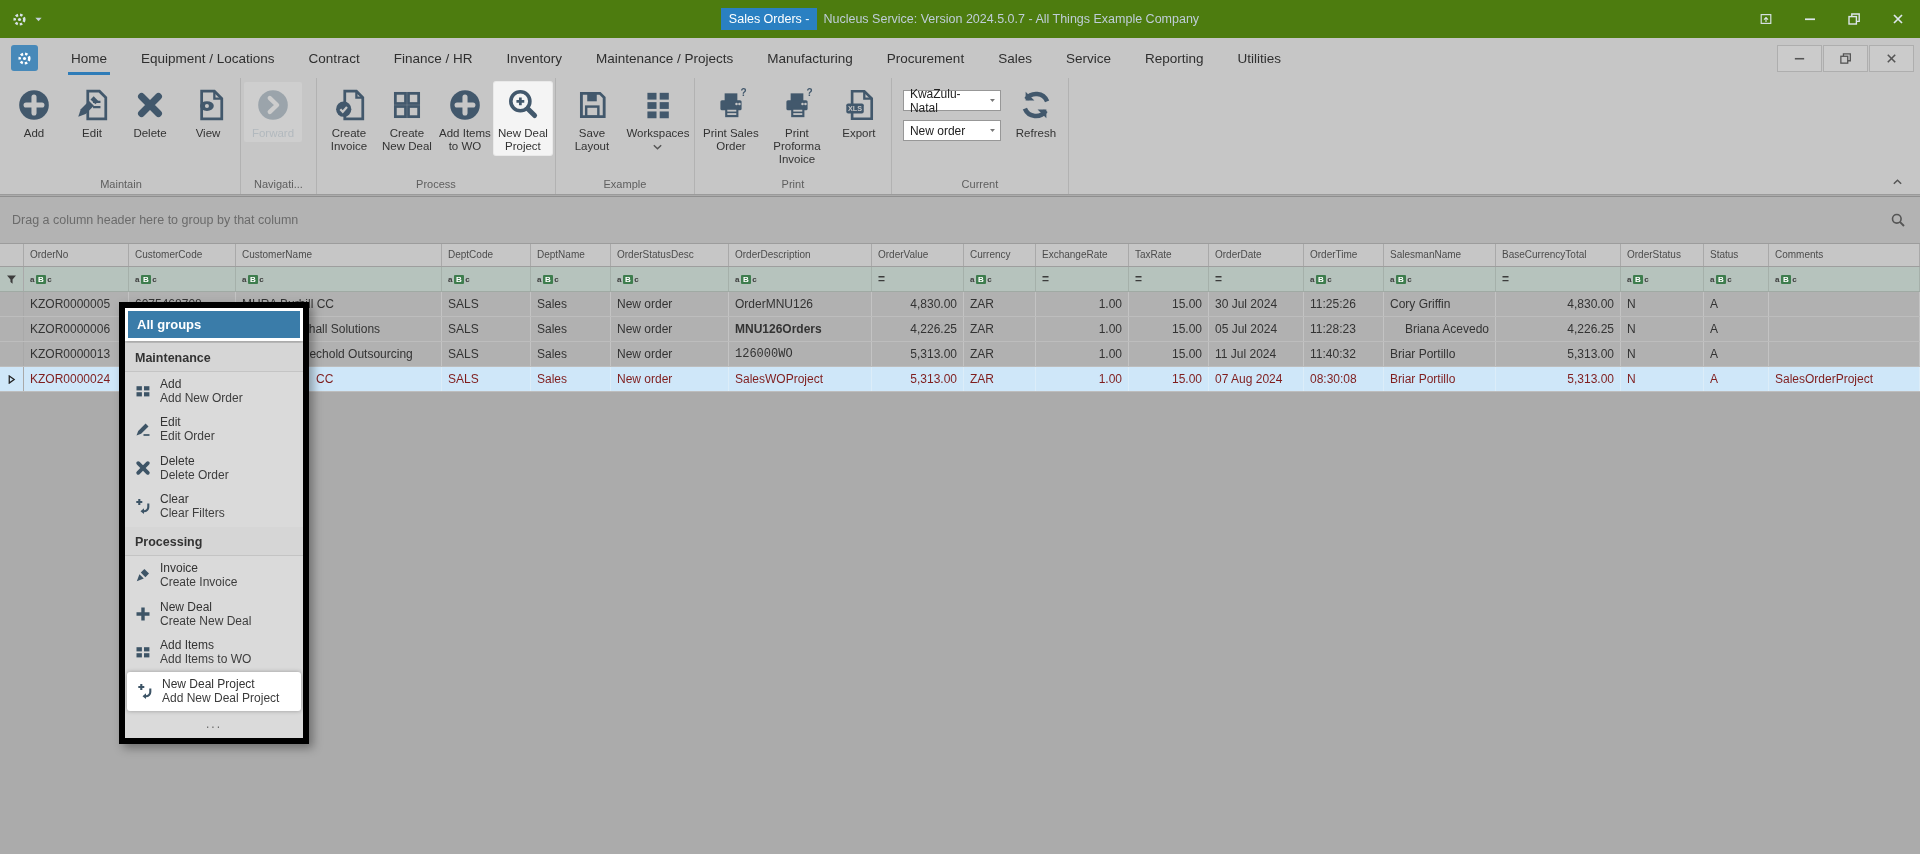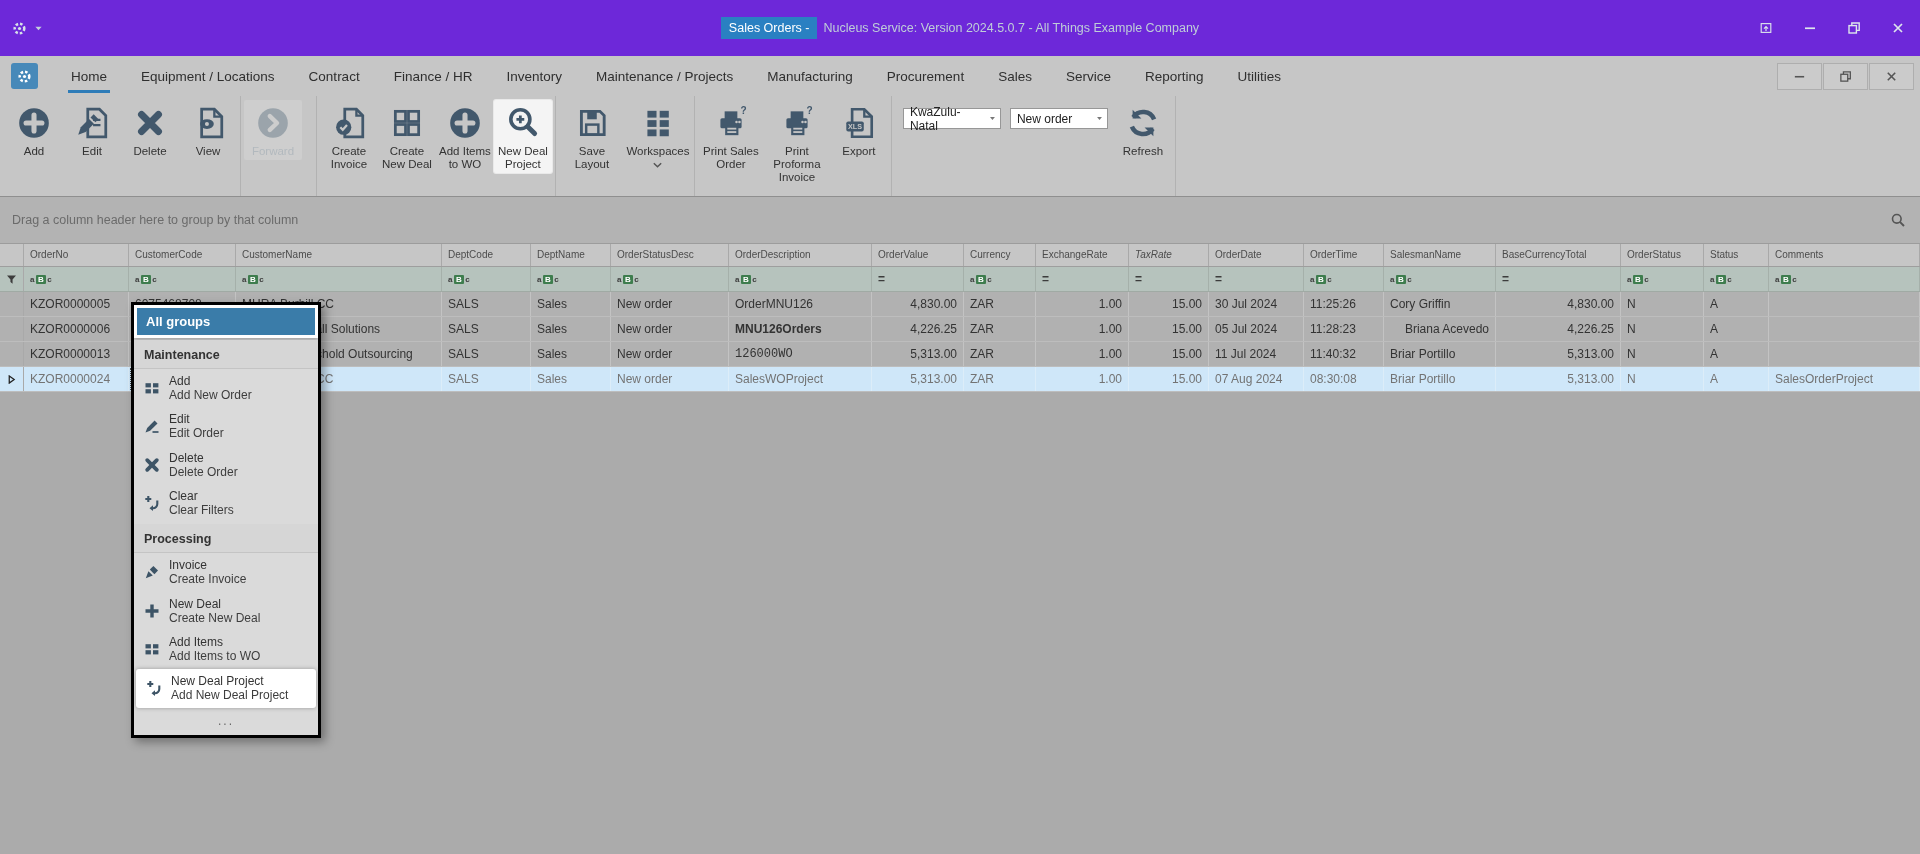--- a/index.html
+++ b/index.html
@@ -4,21 +4,21 @@
 <style>
   * { margin:0; padding:0; box-sizing:border-box; }
   html,body { width:1920px; height:854px; overflow:hidden; }
   body { font-family:"Liberation Sans", sans-serif; background:#ababab; }
   .app { position:relative; width:1920px; height:854px; }
 
   .ic { display:inline-flex; align-items:center; justify-content:center; }
   .ic svg { width:100%; height:100%; display:block; }
 
   
-  .titlebar { height:56px; background:#6d28d9; display:flex; align-items:center; color:#cfdae2; position:relative; }
+  .titlebar { height:38px; background:#4d7c0f; display:flex; align-items:center; color:#cfdae2; position:relative; }
   .tb-left { display:flex; align-items:center; gap:7px; padding-left:12px; width:220px; }
   .tbic { width:15px; height:15px; color:#d7e1e8; }
   .caret { width:9px; height:9px; color:#c3d0da; }
   .tb-title { position:absolute; left:0; right:0; display:flex; justify-content:center; align-items:center; font-size:12.5px; pointer-events:none; }
   .tb-hl { background:#2a80c2; color:#ffffff; padding:4px 8px; }
   .tb-rest { color:#bfcdd8; padding-left:6px; }
   .tb-ctrls { margin-left:auto; display:flex; height:100%; }
   .tb-btn { width:44px; height:100%; display:flex; align-items:center; justify-content:center; color:#dde6ec; }
   .tb-btn .ic { width:14px; height:14px; }
 
@@ -41,21 +41,21 @@
   .rgroup .glabel { text-align:center; font-size:11px; color:#5e5e5e; padding:0 10px 4px; white-space:nowrap; }
   .rbtn { width:58px; padding:5px 2px 2px; display:flex; flex-direction:column; align-items:center; gap:4px; border-radius:2px; }
   .rbtn .ric { width:36px; height:36px; color:#42586c; }
   .rbtn .rlabel { font-size:11.5px; color:#333; text-align:center; line-height:1.12; }
   .rbtn.wide { width:66px; }
   .rbtn.active { background:#f4f4f4; box-shadow:0 0 0 1px #e9e9e9; }
   .rbtn.disabled { background:#cecece; }
   .rbtn.disabled .ric { color:#9ba4ab; }
   .rbtn.disabled .rlabel { color:#b2b9be; }
   .rbtn .chev { width:11px; height:8px; color:#555; margin-top:-1px; }
-  .combo-col { display:flex; flex-direction:row; justify-content:flex-start; padding:8px 6px 0 8px; gap:9px; }
+  .combo-col { display:flex; flex-direction:column; justify-content:flex-start; padding:8px 6px 0 8px; gap:9px; }
   .combo { width:98px; height:21px; background:#fff; border:1px solid #979797; display:flex; align-items:center; justify-content:space-between; font-size:12px; color:#222; padding:0 3px 0 6px; }
   .combo .chev { width:9px; height:7px; color:#777; }
   .collapse { position:absolute; right:14px; bottom:4px; width:18px; height:16px; display:flex; align-items:center; justify-content:center; color:#555; }
   .collapse .ic { width:11px; height:8px; }
 
   
   .gridwrap { position:absolute; top:196px; left:0; right:0; bottom:0; background:#ababab; border-top:1px solid #8f8f8f; }
   .grouppanel { height:47px; background:#b3b3b3; display:flex; align-items:center; padding:0 14px 0 12px; font-size:12.5px; color:#6b6b6b; border-bottom:1px solid #9c9c9c; }
   .gsearch { width:16px; height:16px; margin-left:auto; color:#555; }
   .gcell { flex:none; overflow:hidden; white-space:nowrap; padding:0 6px; }
@@ -65,29 +65,29 @@
   .ghead .gcell { font-size:10px; color:#4c4c4c; line-height:22px; border-right:1px solid #a9a9a9; }
   .gfilter { height:25px; background:#b6c3bd; border-bottom:1px solid #a0aaa4; display:flex; }
   .gfilter .gcell { display:flex; align-items:center; border-right:1px solid #a5b0aa; }
   .abc { font-size:8px; font-weight:bold; color:#3c3c3c; letter-spacing:.5px; display:inline-flex; align-items:center; }
   .abc b { background:#3e7d4e; color:#fff; padding:0 2px; border-radius:1px; margin:0 1px; font-size:8px; }
   .abc i { font-style:normal; }
   .eq { font-weight:bold; color:#3c3c3c; font-size:12px; }
   .gdatarow { height:25px; background:#b1b1b1; border-bottom:1px solid #bdbdbd; display:flex; }
   .gdatarow .gcell { font-size:12px; color:#333; line-height:24px; border-right:1px solid #c3c3c3; }
   .gdatarow.selected { background:#cfe7f9; }
-  .gdatarow.selected .gcell { color:#737373; border-right-color:#dcedf9; }
+  .gdatarow.selected .gcell { color:#7f1d1d; border-right-color:#dcedf9; }
   .ind { width:24px; flex:none; border-right:1px solid #a9a9a9; display:flex; align-items:center; justify-content:center; color:#3c3c3c; }
   .ind .ic { width:13px; height:13px; }
   .ind .arr { width:9px; height:9px; color:#222; }
   .cell-editing { outline:1px dotted #444; outline-offset:-2px; }
   .cell-indent { padding-left:80px; }
 
   
-  .ctxmenu { position:absolute; left:119px; top:302px; width:190px; background:#dadada; border:3px solid #000000; box-shadow:4px 4px 9px rgba(0,0,0,.35); z-index:20;margin-left:12px; }
+  .ctxmenu { position:absolute; left:119px; top:302px; width:190px; background:#dadada; border:6px solid #000000; box-shadow:4px 4px 9px rgba(0,0,0,.35); z-index:20; }
   .cm-headwrap { background:#fff; padding:3px; box-shadow:0 2px 4px rgba(0,0,0,.28); }
   .cm-header { background:#3a7ca9; color:#fff; font-weight:bold; font-size:13px; padding:6px 9px; }
   .cm-section { font-weight:bold; color:#333; font-size:12.5px; padding:8px 10px 6px; background:#d6d6d6; border-bottom:1px solid #c4c4c4; margin-top:2px; }
   .cm-item { display:flex; align-items:center; gap:9px; padding:5px 8px; min-height:33px; }
   .cm-item .mic { width:16px; height:16px; color:#3d5466; flex:none; margin-left:2px; }
   .cm-item .tt { font-size:12px; color:#333; line-height:1.18; }
   .cm-item .ss { font-size:12px; color:#3d3d3d; line-height:1.18; }
   .cm-item.hl { background:#fff; border-radius:3px; margin:1px 2px; box-shadow:0 0 4px rgba(0,0,0,.3); }
   .cm-more { text-align:center; color:#666; font-size:12px; letter-spacing:2px; padding:5px 0 7px; }
 </style>
@@ -445,21 +445,21 @@
         <div class="gcell" style="width: 105px;">OrderNo</div>
         <div class="gcell" style="width: 107px;">CustomerCode</div>
         <div class="gcell" style="width: 206px;">CustomerName</div>
         <div class="gcell" style="width: 89px;">DeptCode</div>
         <div class="gcell" style="width: 80px;">DeptName</div>
         <div class="gcell" style="width: 118px;">OrderStatusDesc</div>
         <div class="gcell" style="width: 143px;">OrderDescription</div>
         <div class="gcell" style="width: 92px;">OrderValue</div>
         <div class="gcell" style="width: 72px;">Currency</div>
         <div class="gcell" style="width: 93px;">ExchangeRate</div>
-        <div class="gcell" style="width: 80px; font-style: italic;">TaxRate</div>
+        <div class="gcell" style="width: 80px;">TaxRate</div>
         <div class="gcell" style="width: 95px;">OrderDate</div>
         <div class="gcell" style="width: 80px;">OrderTime</div>
         <div class="gcell" style="width: 112px;">SalesmanName</div>
         <div class="gcell" style="width: 125px;">BaseCurrencyTotal</div>
         <div class="gcell" style="width: 83px;">OrderStatus</div>
         <div class="gcell" style="width: 65px;">Status</div>
         <div class="gcell last" style="width: 150px;">Comments</div>
       </div>
     <div class="gfilter" id="gfilter">
         <div class="ind">

